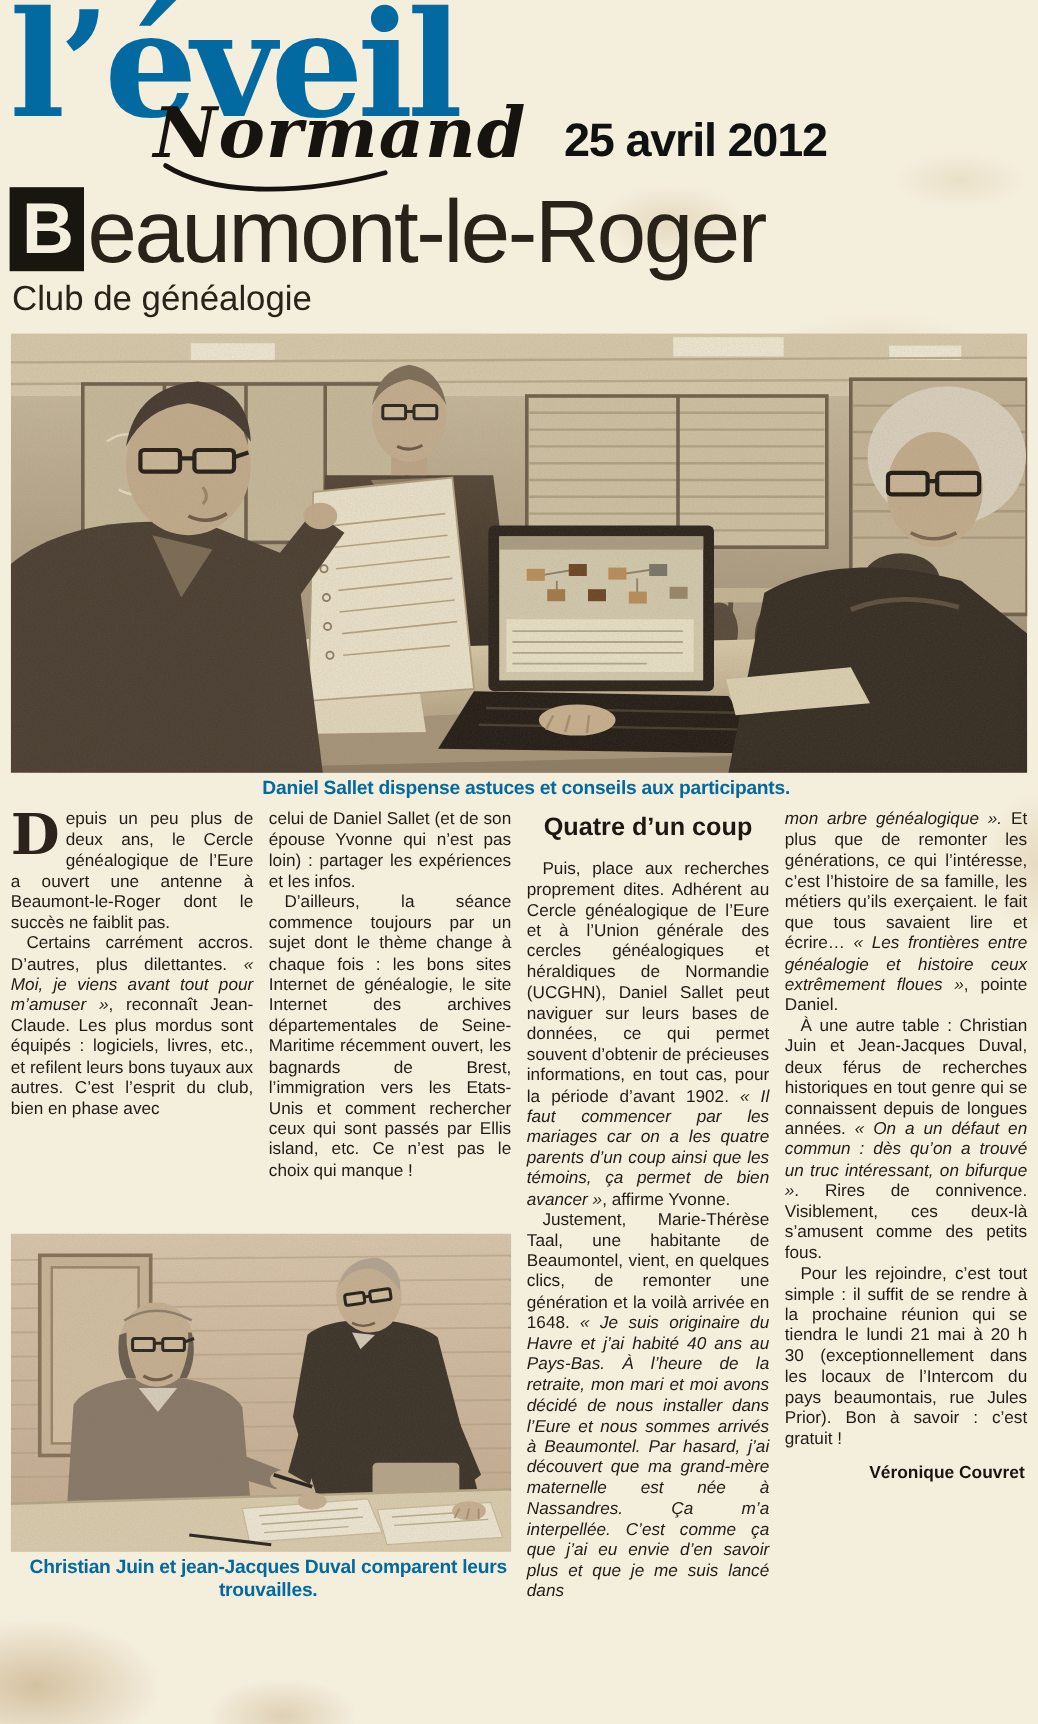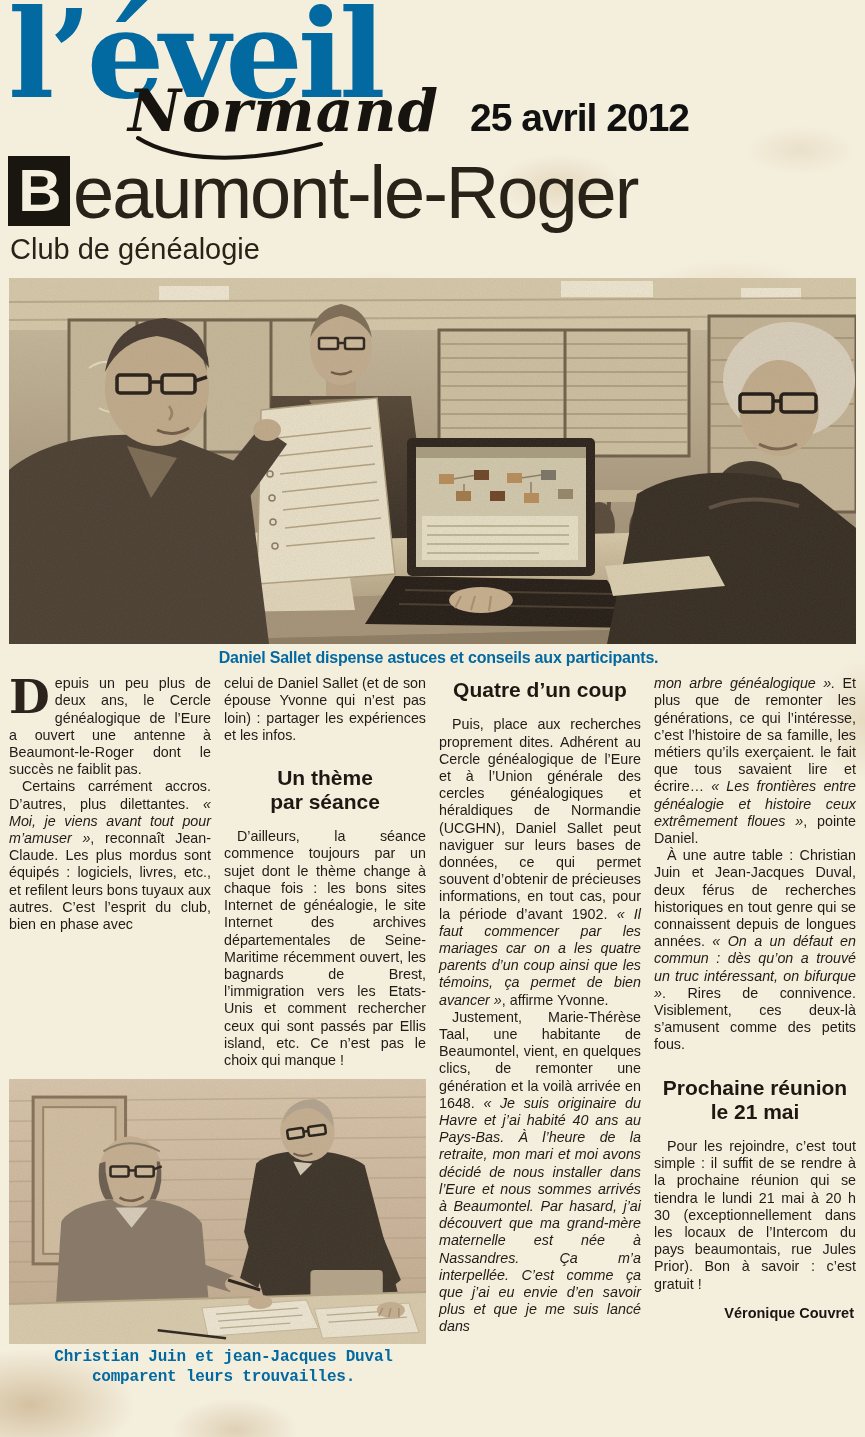--- a/index.html
+++ b/index.html
@@ -58,21 +58,21 @@
   }
 
   
   .article { display:grid; grid-template-columns:repeat(4,1fr); column-gap:13px;
     padding:0 9px; margin-top:8px; }
   .col { min-width:0; }
   .col[data-col="0"] { grid-column:1; grid-row:1; }
   .col[data-col="1"] { grid-column:2; grid-row:1; }
   .col[data-col="2"] { grid-column:3; grid-row:1 / span 2; }
   .col[data-col="3"] { grid-column:4; grid-row:1 / span 2; }
-  .photo2 { grid-column:1 / span 2; grid-row:2; margin-top:10px; align-self:end;font-family:Liberation Mono, monospace; }
+  .photo2 { grid-column:1 / span 2; grid-row:2; margin-top:10px; align-self:end; }
   .photo2 svg { display:block; width:100%; height:auto; }
 
   .para { font-size:14.3px; line-height:17.2px; text-align:justify; margin:0;
     -webkit-hyphens:auto; hyphens:auto; }
   .para.indent { text-indent:13px; }
   .it { font-style:italic; }
   .dropcap {
     float:left; font-family:"DejaVu Serif", serif; font-weight:700;
     font-size:47px; line-height:38px; padding:3px 5px 0 0; color:#2c241c;
   }
@@ -292,32 +292,30 @@
   <figcaption class="caption">Daniel Sallet dispense astuces et conseils aux participants.</figcaption>
 </figure>
 
 <section class="article">
   <div class="col" data-col="0">
       <p class="para"><span class="dropcap">D</span><span>epuis un peu plus de deux ans, le Cercle généalogique de l’Eure a ouvert une antenne à Beaumont-le-Roger dont le succès ne faiblit pas.</span></p>
       <p class="para indent"><span>Certains carrément accros. D’autres, plus dilettantes. </span><span class="it">« Moi, je viens avant tout pour m’amuser »</span><span>, reconnaît Jean-Claude. Les plus mordus sont équipés : logiciels, livres, etc., et refilent leurs bons tuyaux aux autres. C’est l’esprit du club, bien en phase avec</span></p>
     </div>
   <div class="col" data-col="1">
       <p class="para"><span>celui de Daniel Sallet (et de son épouse Yvonne qui n’est pas loin) : partager les expériences et les infos.</span></p>
-      <h3 class="col-heading">Un thème<br>par séance</h3>
       <p class="para indent"><span>D’ailleurs, la séance commence toujours par un sujet dont le thème change à chaque fois : les bons sites Internet de généalogie, le site Internet des archives départementales de Seine-Maritime récemment ouvert, les bagnards de Brest, l’immigration vers les Etats-Unis et comment rechercher ceux qui sont passés par Ellis island, etc. Ce n’est pas le choix qui manque !</span></p>
     </div>
   <div class="col" data-col="2">
       <h3 class="col-heading first">Quatre d’un coup</h3>
       <p class="para indent"><span>Puis, place aux recherches proprement dites. Adhérent au Cercle généalogique de l’Eure et à l’Union générale des cercles généalogiques et héraldiques de Normandie (UCGHN), Daniel Sallet peut naviguer sur leurs bases de données, ce qui permet souvent d’obtenir de précieuses informations, en tout cas, pour la période d’avant 1902. </span><span class="it">« Il faut commencer par les mariages car on a les quatre parents d’un coup ainsi que les témoins, ça permet de bien avancer »</span><span>, affirme Yvonne.</span></p>
       <p class="para indent"><span>Justement, Marie-Thérèse Taal, une habitante de Beaumontel, vient, en quelques clics, de remonter une génération et la voilà arrivée en 1648. </span><span class="it">« Je suis originaire du Havre et j’ai habité 40 ans au Pays-Bas. À l’heure de la retraite, mon mari et moi avons décidé de nous installer dans l’Eure et nous sommes arrivés à Beaumontel. Par hasard, j’ai découvert que ma grand-mère maternelle est née à Nassandres. Ça m’a interpellée. C’est comme ça que j’ai eu envie d’en savoir plus et que je me suis lancé dans</span></p>
     </div>
   <div class="col" data-col="3">
       <p class="para"><span class="it">mon arbre généalogique ».</span><span> Et plus que de remonter les générations, ce qui l’intéresse, c’est l’histoire de sa famille, les métiers qu’ils exerçaient. le fait que tous savaient lire et écrire… </span><span class="it">« Les frontières entre généalogie et histoire ceux extrêmement floues »</span><span>, pointe Daniel.</span></p>
       <p class="para indent"><span>À une autre table : Christian Juin et Jean-Jacques Duval, deux férus de recherches historiques en tout genre qui se connaissent depuis de longues années. </span><span class="it">« On a un défaut en commun : dès qu’on a trouvé un truc intéressant, on bifurque »</span><span>. Rires de connivence. Visiblement, ces deux-là s’amusent comme des petits fous.</span></p>
-      <h3 class="col-heading">Prochaine réunion<br>le 21 mai</h3>
       <p class="para indent"><span>Pour les rejoindre, c’est tout simple : il suffit de se rendre à la prochaine réunion qui se tiendra le lundi 21 mai à 20 h 30 (exceptionnellement dans les locaux de l’Intercom du pays beaumontais, rue Jules Prior). Bon à savoir : c’est gratuit !</span></p>
       <div class="byline">Véronique Couvret</div>
     </div>
 
   <figure class="photo2">
     <svg viewBox="0 0 415 264" role="img">
       <defs>
         <linearGradient id="gWall" x1="0" y1="0" x2="0" y2="1">
           <stop offset="0" stop-color="#dac7ae"></stop>
             <stop offset="1" stop-color="#c2ab90"></stop>

